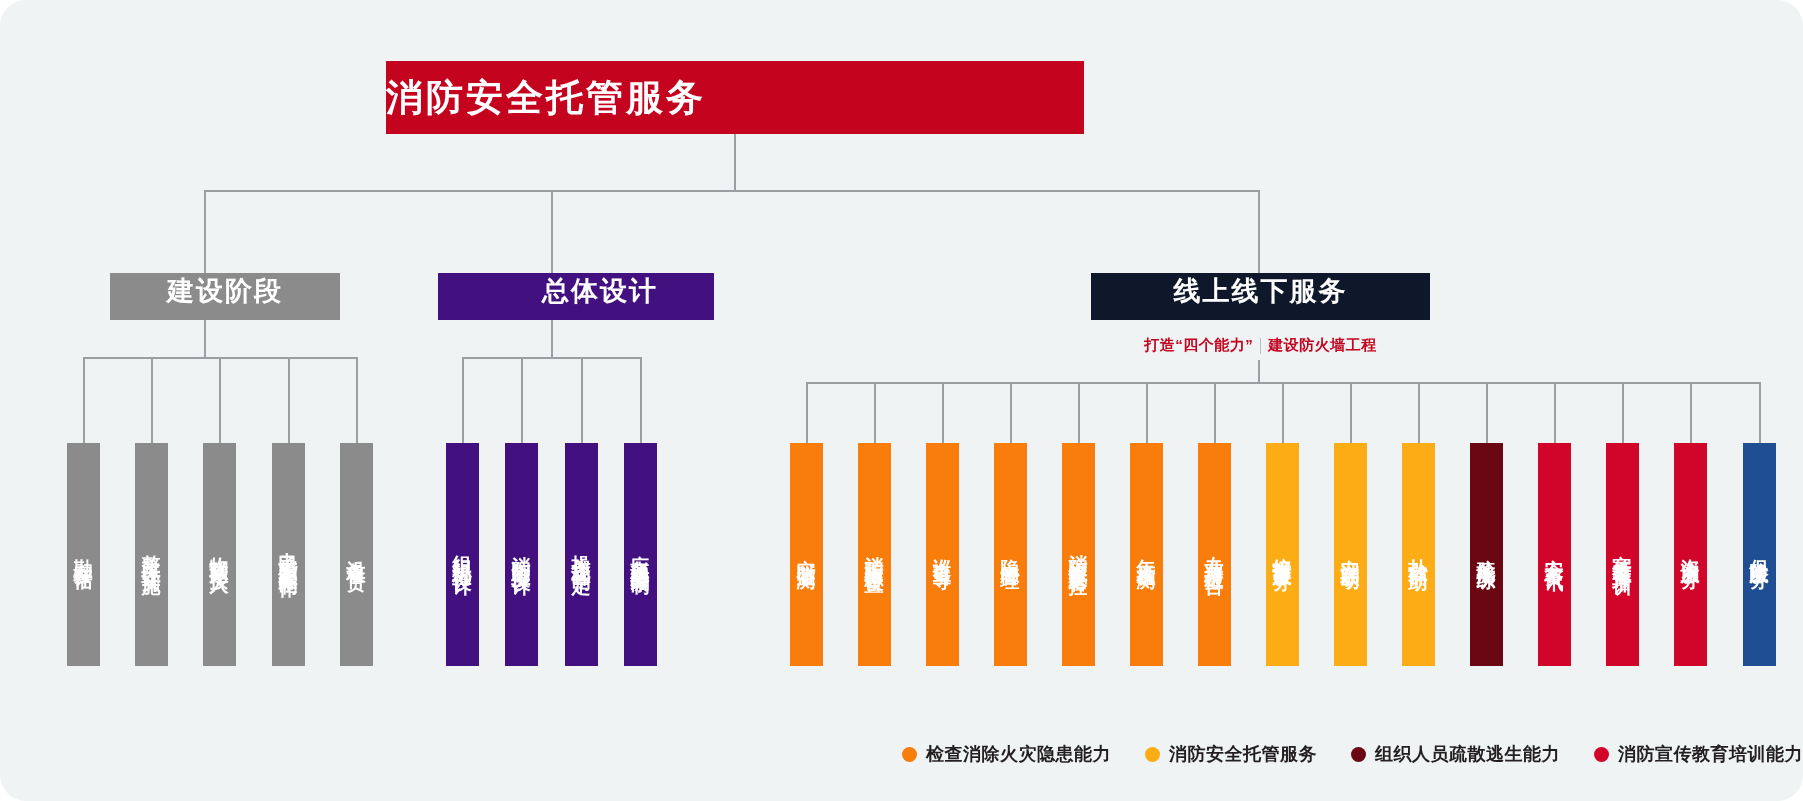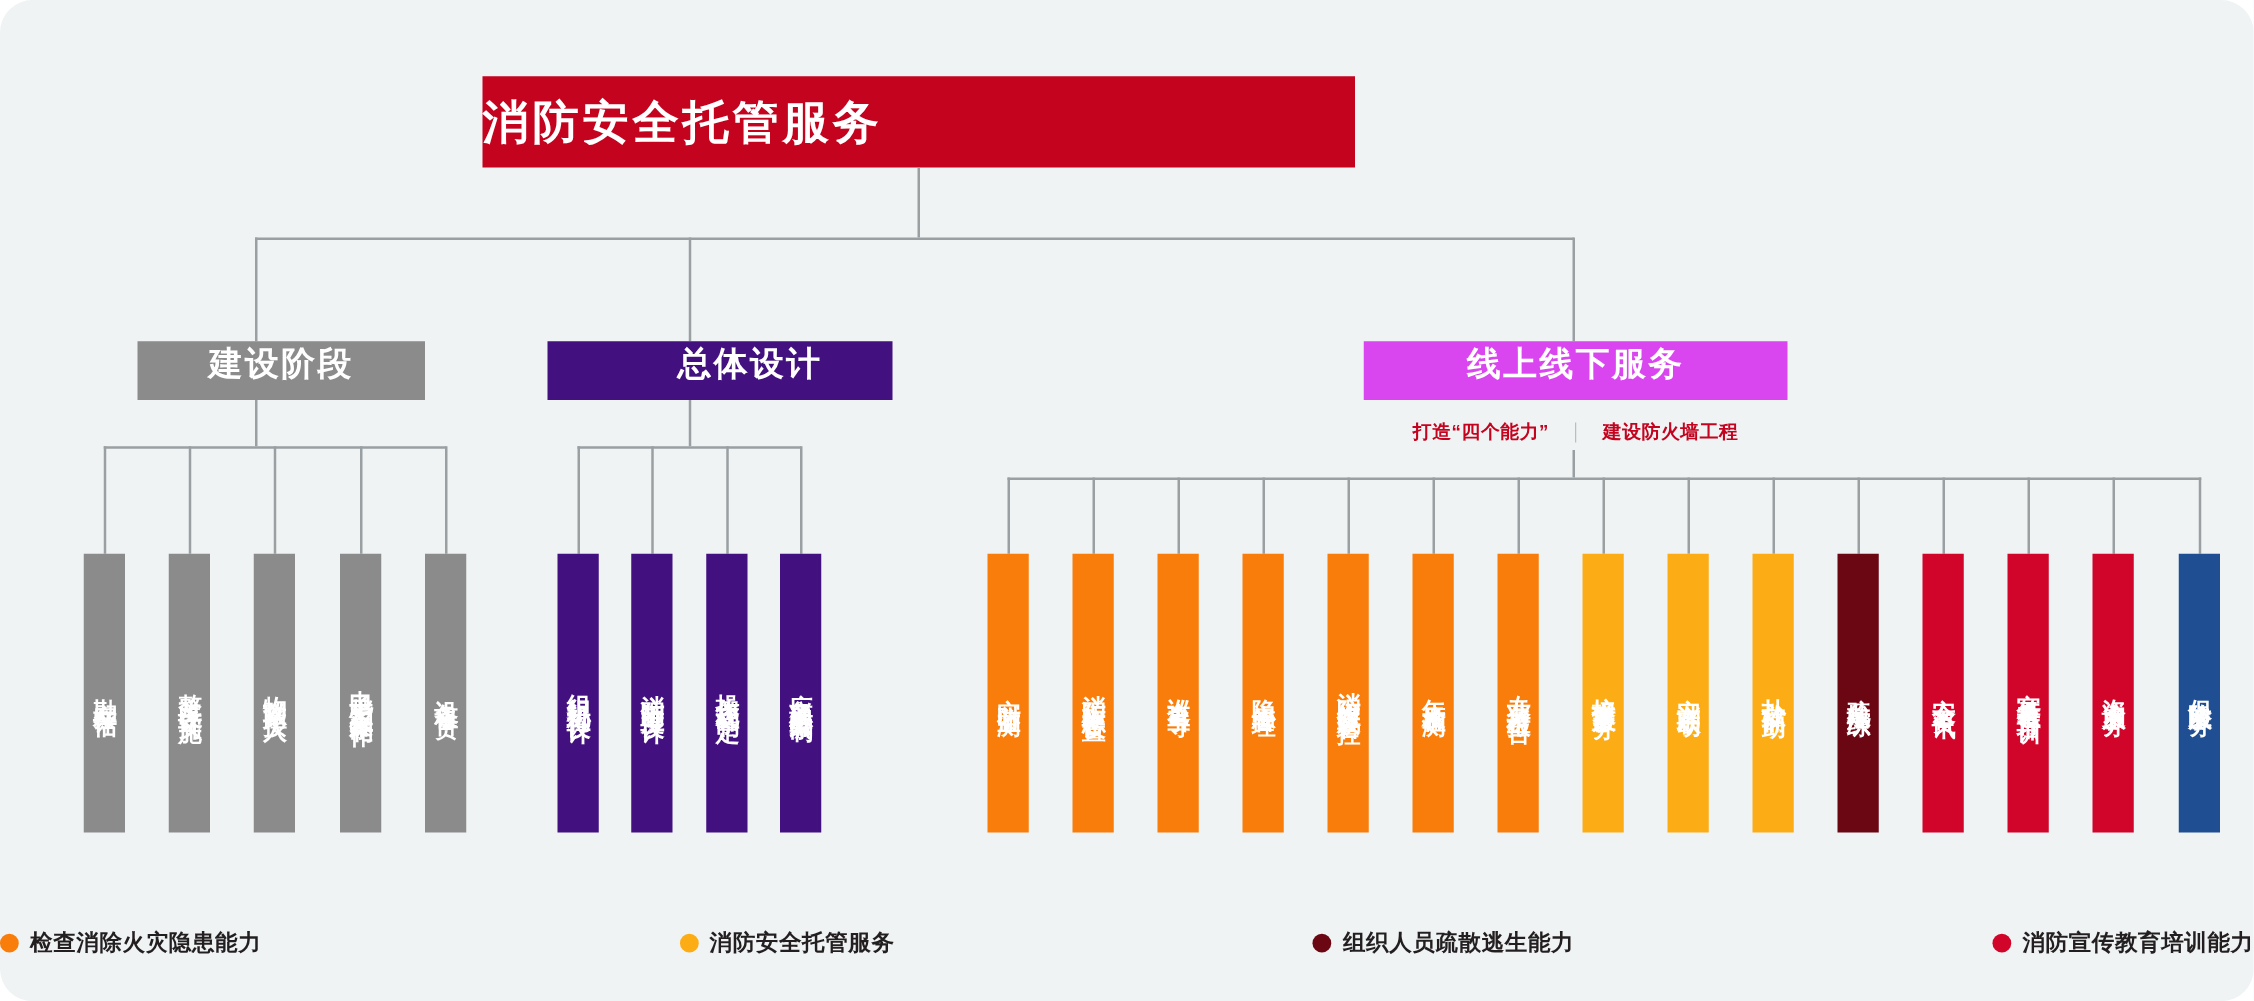--- a/index.html
+++ b/index.html
@@ -27,28 +27,28 @@
     color:#ffffff;font-size:37px;font-weight:bold;letter-spacing:3px;
   }
   
   .sec-head{
     position:absolute;height:47px;
     display:flex;align-items:flex-start;justify-content:center;
   }
   .sec-head span{color:#fff;font-size:27px;font-weight:bold;letter-spacing:2px;}
   .sec-gray{background:#8b8b8b;}
   .sec-purple{background:#43117f;}
-  .sec-red{background:#d946ef;}
+  .sec-red{background:#0f172a;}
   .sec-head.h1{left:110px;top:273px;width:230px;}
   .sec-head.h2{left:438px;top:273px;width:228px;padding-left:48px;}
   .sec-head.h3{left:1091px;top:273px;width:339px;}
   
   .subtitle{
     position:absolute;left:1091px;top:336px;width:339px;
-    display:flex;align-items:center;justify-content:center;gap:21px;
+    display:flex;align-items:center;justify-content:center;gap:7px;
     color:#c4031f;font-size:15px;font-weight:bold;letter-spacing:.5px;
   }
   .subtitle .divider{
     display:inline-block;width:1px;height:16px;background:#b8bfc2;
   }
   
   .ln{position:absolute;background:#9aa0a2;}
   .lnv{width:2px;}
   .lnh{height:2px;}
   
@@ -68,21 +68,21 @@
   .c-gray{background:#8b8b8b;}
   .c-purple{background:#43117f;}
   .c-orange{background:#f97d0a;}
   .c-amber{background:#fcad16;}
   .c-maroon{background:#6b0713;}
   .c-red{background:#d1042a;}
   .c-blue{background:#1f4e92;}
   
   .legend{
     position:absolute;left:0;top:742px;width:1803px;
-    display:flex;align-items:center;justify-content:space-between;gap:34px;
+    display:flex;align-items:center;justify-content:flex-end;gap:34px;
   }
   .legend-item{display:flex;align-items:center;gap:9px;}
   .legend-dot{width:15px;height:15px;border-radius:50%;display:block;}
   .legend-label{font-size:18px;font-weight:bold;color:#231f20;letter-spacing:.5px;}
 </style>
 </head>
 <body>
 
 <div id="canvas">
 

